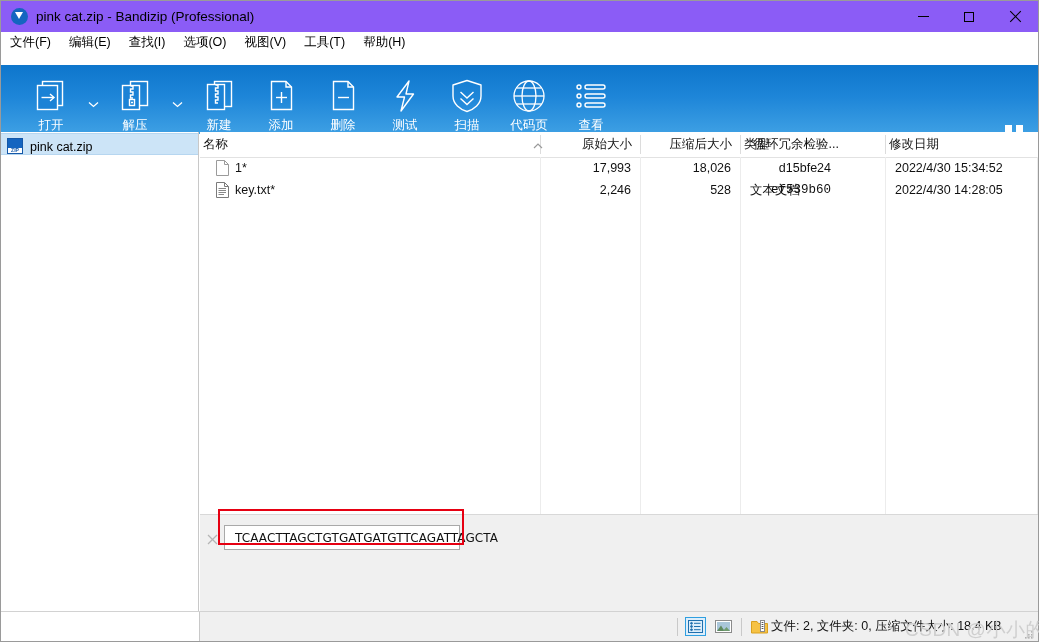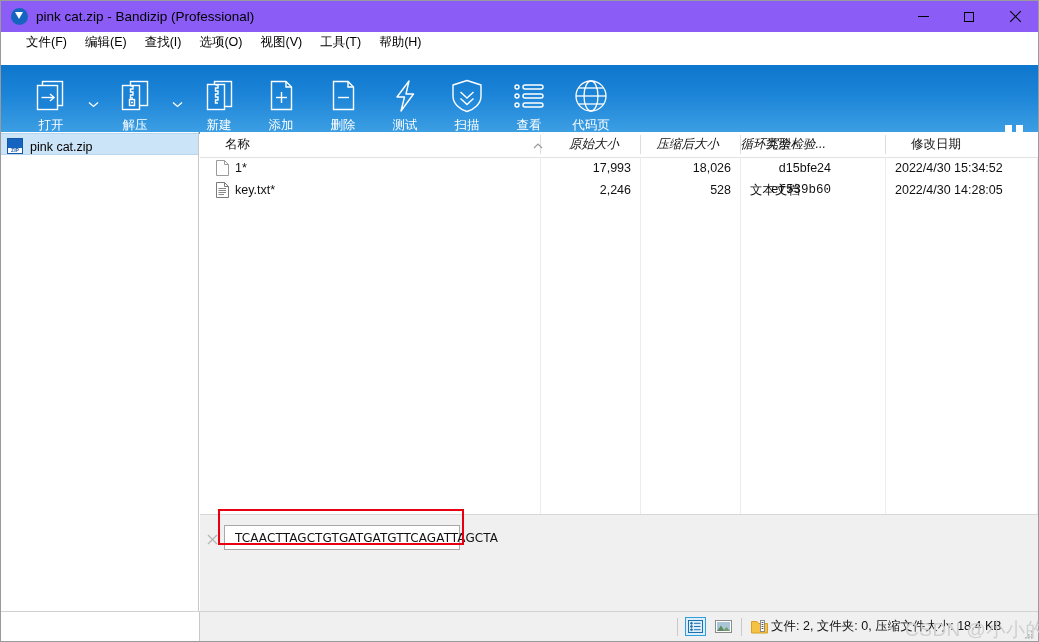--- a/index.html
+++ b/index.html
@@ -21,21 +21,21 @@
   .wbtn{width:46px;height:31px;display:flex;align-items:center;justify-content:center;}
   .wmin{width:11px;height:1px;background:#000;}
   .wmax{width:10px;height:10px;border:1px solid #000;box-sizing:border-box;}
   .wcls{position:relative;width:12px;height:12px;}
   .wcls:before,.wcls:after{content:"";position:absolute;left:-1px;top:5.5px;width:15px;height:1px;background:#000;}
   .wcls:before{transform:rotate(45deg);}
   .wcls:after{transform:rotate(-45deg);}
 
   
   .menubar{position:absolute;left:0;top:31px;width:1037px;height:21px;background:#fff;
-           display:flex;align-items:flex-end;padding-left:16px;box-sizing:border-box;}
+           display:flex;align-items:flex-end;padding-left:0;box-sizing:border-box;}
   .menuitem{font-size:12.5px;color:#000;padding:2px 9px;white-space:nowrap;}
 
   
   .toolbar{position:absolute;left:0;top:64px;width:1037px;height:69px;
            background:linear-gradient(to bottom,#0e76cc 0%,#1d85d8 45%,#3ea0e4 100%);
            display:flex;align-items:flex-start;padding-left:19px;box-sizing:border-box;}
   .tbtn{height:79px;display:flex;flex-direction:column;align-items:center;justify-content:center;
         min-width:62px;padding:0 6px;box-sizing:border-box;cursor:default;}
   .tb-ico{height:40px;display:flex;align-items:center;justify-content:center;margin-bottom:1px;}
   .tb-lab{font-size:12.5px;color:#fff;line-height:16px;}
@@ -53,22 +53,22 @@
   .zipico:before{content:"";position:absolute;left:0;top:0;right:0;height:9px;background:#1565C0;}
   .zipico:after{content:"ZIP";position:absolute;left:0;right:0;bottom:0px;text-align:center;
                 font-size:5px;line-height:6px;color:#1558a8;font-family:"Liberation Sans",sans-serif;font-weight:bold;}
   .side-lab{font-size:12.5px;color:#000;white-space:nowrap;}
 
   
   .listarea{position:absolute;left:199px;top:131px;width:838px;height:382px;background:#fff;}
   .colheads{position:relative;height:25px;background:#fff;border-bottom:1px solid #e2e2e2;}
   .ch{position:absolute;top:0;height:25px;font-size:12.5px;color:#111;
       display:flex;align-items:center;box-sizing:border-box;}
-  .ch.r{justify-content:flex-end;padding-right:22px;font-style:italic;}
-  .ch.l{justify-content:flex-start;padding-left:25px;}
+  .ch.r{justify-content:flex-end;padding-right:9px;}
+  .ch.l{justify-content:flex-start;padding-left:3px;}
   .chdiv{position:absolute;top:3px;width:1px;height:19px;background:#dcdcdc;}
   .sortcaret{position:absolute;left:333px;top:3px;}
   .vdiv{position:absolute;top:25px;width:1px;background:#ececec;}
   .rows{position:absolute;left:0;top:25px;width:838px;}
   .row{position:relative;height:22px;}
   .cell{position:absolute;top:0;height:22px;font-size:12.5px;color:#111;
         display:flex;align-items:center;box-sizing:border-box;white-space:nowrap;}
   .cell.r{justify-content:flex-end;padding-right:9px;}
   .cell.l{justify-content:flex-start;padding-left:9px;}
   .fname{display:flex;align-items:center;gap:6px;padding-left:7px;}
@@ -219,43 +219,43 @@
           <path d="M19 2.5 L33 7 V18 C33 26 26 31.5 19 33.5 C12 31.5 5 26 5 18 V7 Z" stroke-linejoin="round"></path>
           <polyline points="12.5,14 19,20 25.5,14"></polyline>
           <polyline points="12.5,20.5 19,26.5 25.5,20.5"></polyline>
         </svg>
       </div>
       <div class="tb-lab">扫描</div>
     </div>
 
     <div class="tbtn">
       <div class="tb-ico">
+        <svg width="36" height="36" viewBox="0 0 36 36" fill="none" stroke="#fff" stroke-width="1.3">
+          <circle cx="18" cy="18" r="15"></circle>
+          <ellipse cx="18" cy="18" rx="7" ry="15"></ellipse>
+          <line x1="3" y1="18" x2="33" y2="18"></line>
+          <line x1="5.5" y1="10" x2="30.5" y2="10"></line>
+          <line x1="5.5" y1="26" x2="30.5" y2="26"></line>
+        </svg>
+      </div>
+      <div class="tb-lab">代码页</div>
+    </div>
+
+    <div class="tbtn">
+      <div class="tb-ico">
         <svg width="38" height="34" viewBox="0 0 38 34" fill="none" stroke="#fff" stroke-width="1.4">
           <circle cx="7" cy="8" r="2"></circle>
           <rect x="13" y="6" width="20" height="4" rx="2"></rect>
           <circle cx="7" cy="17" r="2"></circle>
           <rect x="13" y="15" width="20" height="4" rx="2"></rect>
           <circle cx="7" cy="26" r="2"></circle>
           <rect x="13" y="24" width="20" height="4" rx="2"></rect>
         </svg>
       </div>
       <div class="tb-lab">查看</div>
-    </div>
-
-    <div class="tbtn">
-      <div class="tb-ico">
-        <svg width="36" height="36" viewBox="0 0 36 36" fill="none" stroke="#fff" stroke-width="1.3">
-          <circle cx="18" cy="18" r="15"></circle>
-          <ellipse cx="18" cy="18" rx="7" ry="15"></ellipse>
-          <line x1="3" y1="18" x2="33" y2="18"></line>
-          <line x1="5.5" y1="10" x2="30.5" y2="10"></line>
-          <line x1="5.5" y1="26" x2="30.5" y2="26"></line>
-        </svg>
-      </div>
-      <div class="tb-lab">代码页</div>
     </div>
 
     <div class="tb-right">
       <svg width="19" height="19" viewBox="0 0 19 19" fill="#fff">
         <rect x="0" y="0" width="7" height="7"></rect>
         <rect x="11" y="0" width="7" height="7"></rect>
         <rect x="0" y="11" width="7" height="7"></rect>
         <path d="M11 18 L18 18 L18 11 Z"></path>
       </svg>
     </div>

